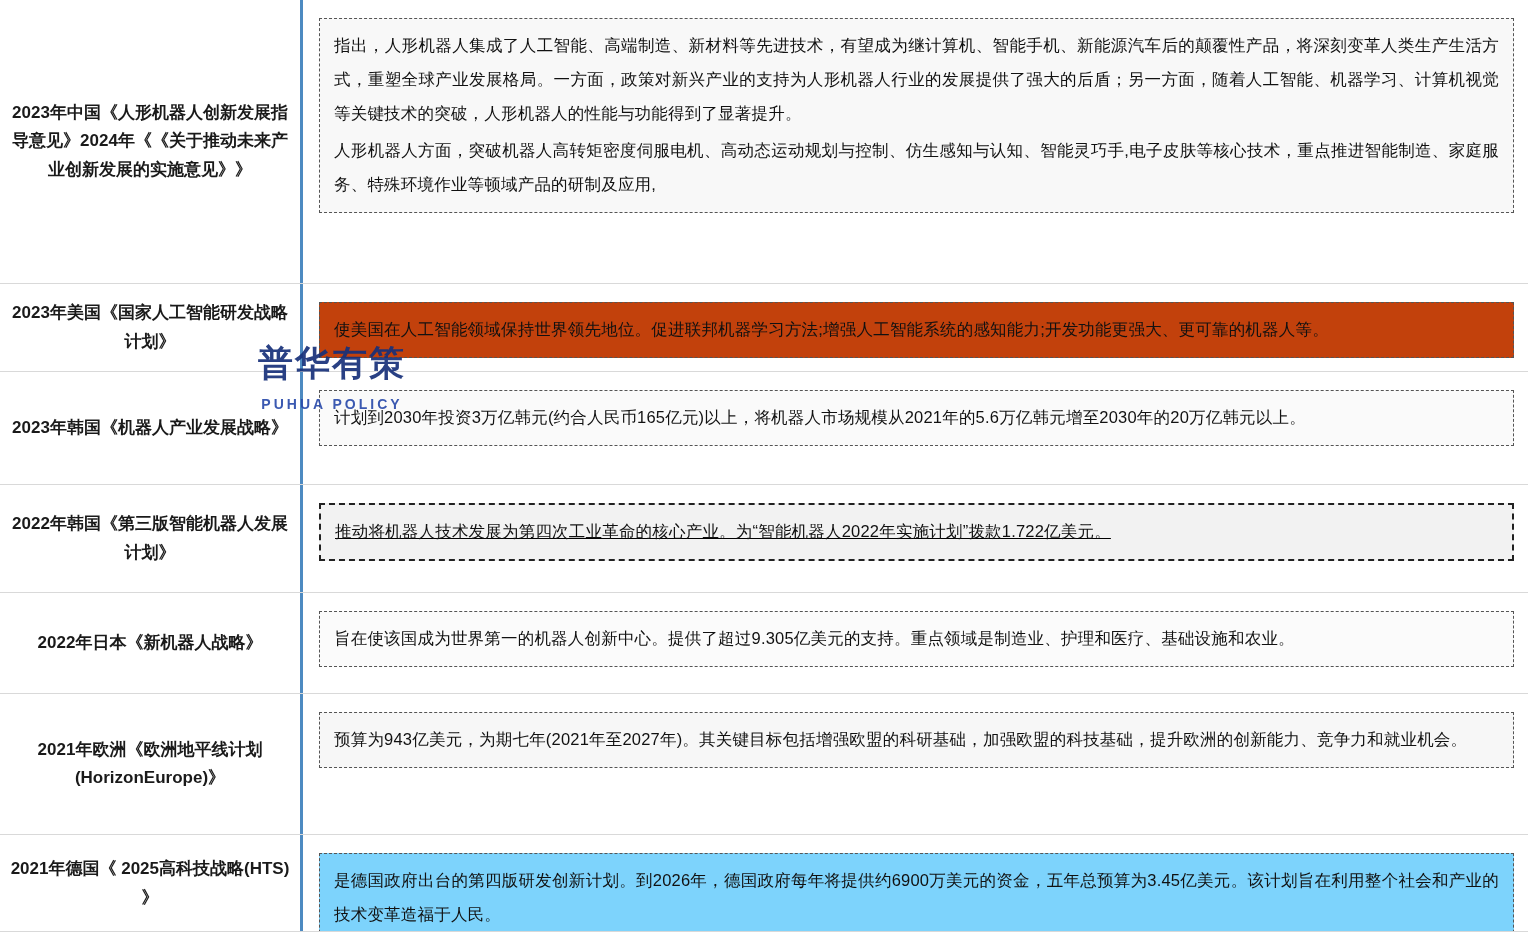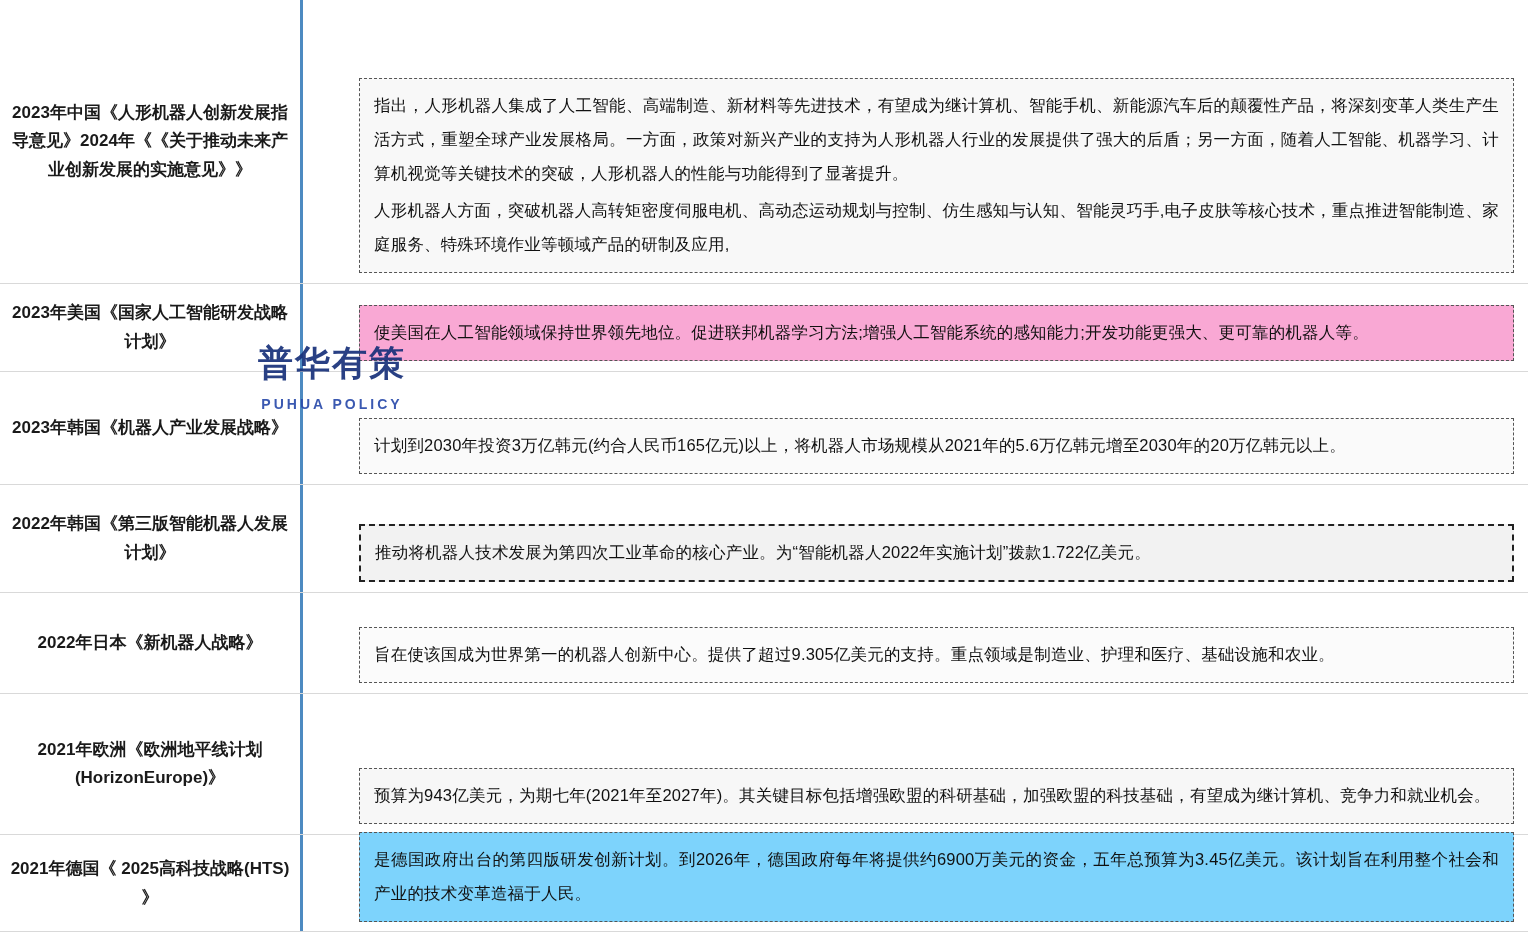--- a/index.html
+++ b/index.html
@@ -54,34 +54,34 @@
     min-width: 3px;
     background: #2e75b6;
     opacity: .85;
   }
   .content-cell {
     flex: 1;
     box-sizing: border-box;
     padding: 18px 14px 10px 16px;
     display: flex;
     flex-direction: column;
-    justify-content: flex-end;
-    position: relative;
-    margin-left: 40px;
+    justify-content: flex-start;
+    position: relative;
   }
   .content-box {
     border: 1px dashed #555;
     background: #f7f7f7;
     box-sizing: border-box;
     padding: 10px 14px;
     width: 100%;
   }
   .content-box.solid-dash {
     border: 2px dashed #222;
     background: #f3f3f3;
+    text-decoration: underline;
   }
   .content-box p {
     margin: 0;
     font-size: 16.5px;
     line-height: 2.05;
     color: #111;
     text-align: justify;
     letter-spacing: .2px;
   }
   .content-box p + p {
@@ -90,21 +90,21 @@
   
   .r0 { height: 283px; }
   .r1 { height: 88px; }
   .r2 { height: 113px; }
   .r3 { height: 108px; }
   .r4 { height: 101px; }
   .r5 { height: 141px; }
   .r6 { height: 98px; }
 
   .r0 .content-box { background: #f8f8f8; }
-  .r1 .content-box { background: #f9a8d4; }
+  .r1 .content-box { background: #c2410c; }
   .r2 .content-box { background: #fafafa; }
   .r3 .content-box { background: #f2f2f2; }
   .r4 .content-box { background: #fbfbfb; }
   .r5 .content-box { background: #f7f7f7; }
   .r6 .content-box { background: #7dd3fc; }
 
   
   #watermark {
     position: absolute;
     left: 258px;
@@ -205,21 +205,21 @@
     </div>
   </div>
 
   <div class="row r5">
     <div class="label-cell">
       <span class="label-text">2021年欧洲《欧洲地平线计划(HorizonEurope)》</span>
     </div>
     <div class="divider"></div>
     <div class="content-cell">
       <div class="content-box">
-        <p>预算为943亿美元，为期七年(2021年至2027年)。其关键目标包括增强欧盟的科研基础，加强欧盟的科技基础，有望成为继计算机、竞争力和就业机会。</p>
+        <p>预算为943亿美元，为期七年(2021年至2027年)。其关键目标包括增强欧盟的科研基础，加强欧盟的科技基础，提升欧洲的创新能力、竞争力和就业机会。</p>
       </div>
     </div>
   </div>
 
   <div class="row r6">
     <div class="label-cell">
       <span class="label-text">2021年德国《 2025高科技战略(HTS) 》</span>
     </div>
     <div class="divider"></div>
     <div class="content-cell">

